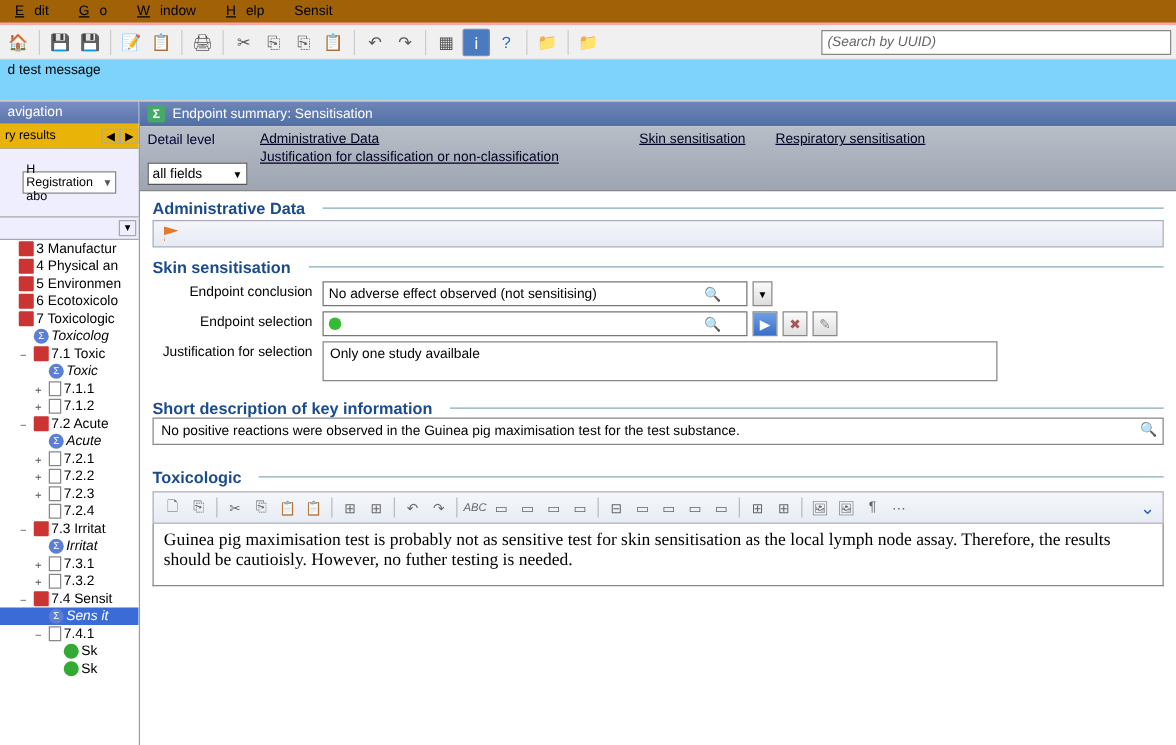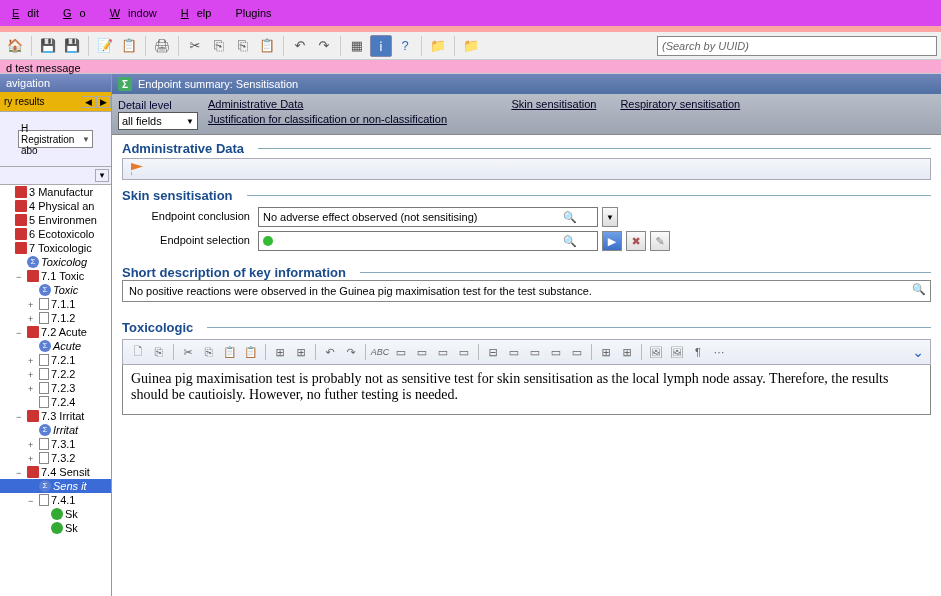--- a/index.html
+++ b/index.html
@@ -1,31 +1,31 @@
 <!DOCTYPE html>
 <html><head>
 <meta charset="utf-8">
 <style>
 * { box-sizing: border-box; margin: 0; padding: 0; }
 body { font-family: Tahoma, Verdana, sans-serif; font-size: 11px; background: #fff; color: #000; overflow: hidden; width: 941px; height: 596px; }
 
 
-.menubar { height: 32px; background: #d946ef; display: flex; align-items: center; padding: 0 4px; border-bottom: 6px solid #fca5a5; }
+.menubar { height: 20px; background: #a16207; display: flex; align-items: center; padding: 0 4px; border-bottom: 2px solid #fca5a5; }
 .menubar span { padding: 2px 8px; cursor: pointer; }
 .menubar span u { text-decoration: underline; }
 
 
 .toolbar { height: 28px; background: #f0f0f0; border-bottom: 1px solid #ccc; display: flex; align-items: center; padding: 2px 4px; gap: 2px; }
 .tb-btn { width: 22px; height: 22px; border: 1px solid transparent; display: flex; align-items: center; justify-content: center; font-size: 13px; color: #555; cursor: pointer; border-radius: 2px; }
 .tb-sep { width: 1px; height: 20px; background: #ccc; margin: 0 3px; }
 .tb-btn.active { background: #cfe0ff; border-color: #88a; }
 .search-box { margin-left: auto; width: 280px; height: 20px; border: 1px solid #888; background: #fff; padding: 0 4px; display: flex; align-items: center; color: #666; font-style: italic; }
 
 
-.msgbar { height: 14px; background: #f9a8d4; border-bottom: 1px solid #ccc; padding: 2px 6px; font-size: 11px; }
+.msgbar { height: 33px; background: #7dd3fc; border-bottom: 1px solid #ccc; padding: 2px 6px; font-size: 11px; }
 
 
 .main { display: flex; height: 530px; }
 .nav-panel { width: 112px; background: #eef; border-right: 1px solid #999; overflow: hidden; display: flex; flex-direction: column; }
 .nav-header { background: linear-gradient(#7a8fc5,#5b74ab); color: #fff; padding: 3px 6px; font-size: 11px; height: 18px; display: flex; align-items: center; }
 .nav-tabs { height: 20px; display: flex; align-items: center; border-bottom: 1px solid #aaa; background: #eab308; }
 .nav-tab { padding: 2px 4px; font-size: 10px; flex: 1; white-space: nowrap; overflow: hidden; }
 .nav-arrows { width: 30px; display:flex; }
 .nav-arrow { width:15px; text-align:center; border:1px solid #aaa; font-size:9px; cursor:pointer; }
 .nav-sub { padding: 18px; border-bottom: 1px solid #aaa; }
@@ -41,21 +41,21 @@
 .ti-red { background: #c33; border-radius: 1px; }
 .ti-blue { background: #5a7fd4; border-radius: 50%; font-size:8px; color:#fff; text-align:center; line-height:12px; }
 .ti-green { background: #3a3; border-radius: 50%; }
 .ti-doc { width:10px; height:12px; border:1px solid #888; background:#fff; }
 
 .content { flex: 1; display: flex; flex-direction: column; background: #fff; overflow: hidden; }
 .content-header { background: linear-gradient(#6f86ba, #506fa3); color: #fff; height: 20px; display: flex; align-items: center; padding: 0 6px; gap: 6px; font-size: 11px; }
 .content-header .sigma { background: #4a6; width: 14px; height: 14px; border-radius: 2px; color: #fff; font-weight: bold; display: flex; align-items: center; justify-content: center; font-size: 10px; }
 
 .detail-bar { background: linear-gradient(#b8bec8, #9da5b2); padding: 4px 6px; display: flex; align-items: flex-start; gap: 10px; border-bottom: 1px solid #888; }
-.detail-left { display: flex; flex-direction: column; gap: 0; }
+.detail-left { display: flex; flex-direction: column; gap: 11px; }
 .detail-label { font-size: 11px; padding: 1px 0; text-decoration: underline; color: #003; }
 .detail-combo { width: 80px; height: 18px; border: 1px solid #555; background: #fff; display: flex; align-items: center; justify-content: space-between; padding: 0 3px; font-size: 11px; }
 .detail-combo::after { content: "▼"; font-size: 8px; }
 .link-group { display: flex; flex-direction: column; gap: 3px; }
 .link-row { display: flex; gap: 24px; }
 .dlink { text-decoration: underline; color: #002; cursor: pointer; font-size: 11px; }
 
 .form-area { flex: 1; overflow-y: auto; padding: 6px 10px; }
 .section-line { display:flex; align-items:center; gap:8px; }
 .section-line .title-text { color: #1a4b8c; font-weight: bold; font-size: 13px; background:#fff; padding-right:6px; }
@@ -83,21 +83,21 @@
 .rte-body { border: 1px solid #888; border-top: none; padding: 6px 8px; font-family: "Times New Roman", serif; font-size: 14px; min-height: 50px; }
 </style>
 </head>
 <body>
 
 <div class="menubar">
   <span><u>E</u><span>dit</span></span>
   <span><u>G</u><span>o</span></span>
   <span><u>W</u><span>indow</span></span>
   <span><u>H</u><span>elp</span></span>
-  <span>Plugins</span>
+  <span>Sensit</span>
 </div>
 
 <div class="toolbar">
   <div class="tb-btn">🏠</div>
   <div class="tb-sep"></div>
   <div class="tb-btn">💾</div>
   <div class="tb-btn">💾</div>
   <div class="tb-sep"></div>
   <div class="tb-btn">📝</div>
   <div class="tb-btn">📋</div>
@@ -355,20 +355,26 @@
           <div class="combo">
             <span class="green-dot"></span>
             <span class="mag">🔍</span>
           </div>
           <div class="action-btn" style="background:linear-gradient(#6fa0e8,#3a6fc8);color:#fff;">▶</div>
           <div class="action-btn" style="color:#a55;">✖</div>
           <div class="action-btn" style="color:#888;">✎</div>
         </div>
       </div>
 
+      <div class="form-row">
+        <div class="form-label">Justification for selection</div>
+        <div class="form-field">
+          <div class="textarea">Only one study availbale</div>
+        </div>
+      </div>
 
       <div style="height:10px;"></div>
       <div class="section-line">
         <span class="title-text">Short description of key information</span>
         <div class="rule"></div>
       </div>
       <div class="wide-text">
         <span>No positive reactions were observed in the Guinea pig maximisation test for the test substance.</span>
         <span class="mag">🔍</span>
       </div>

